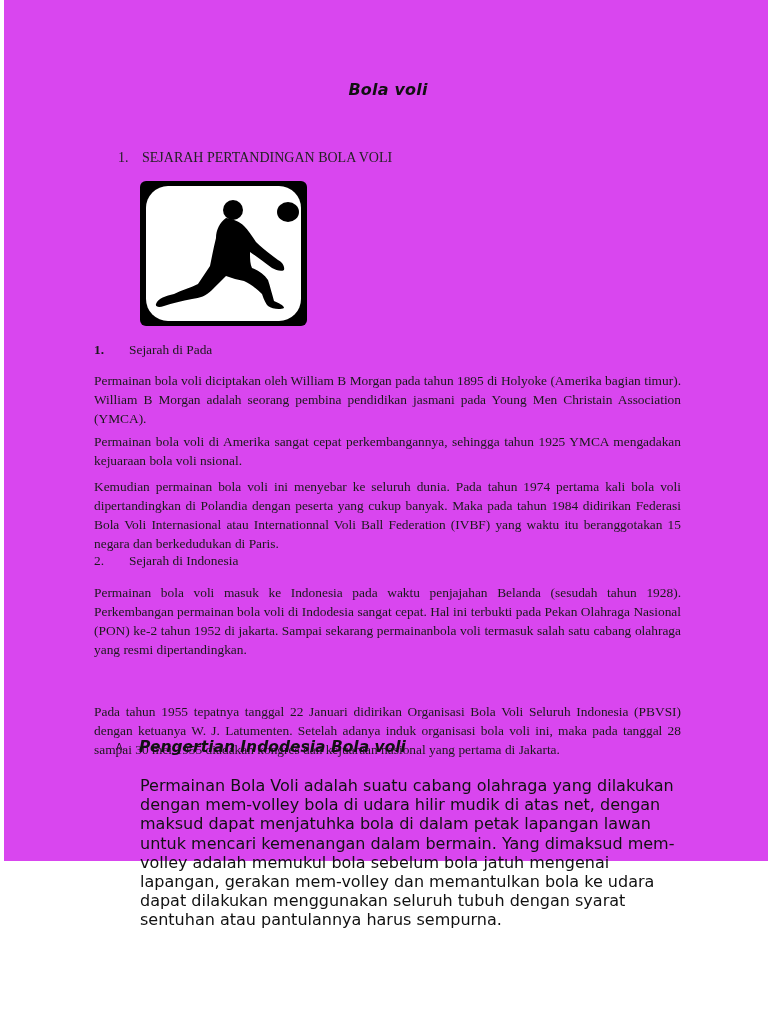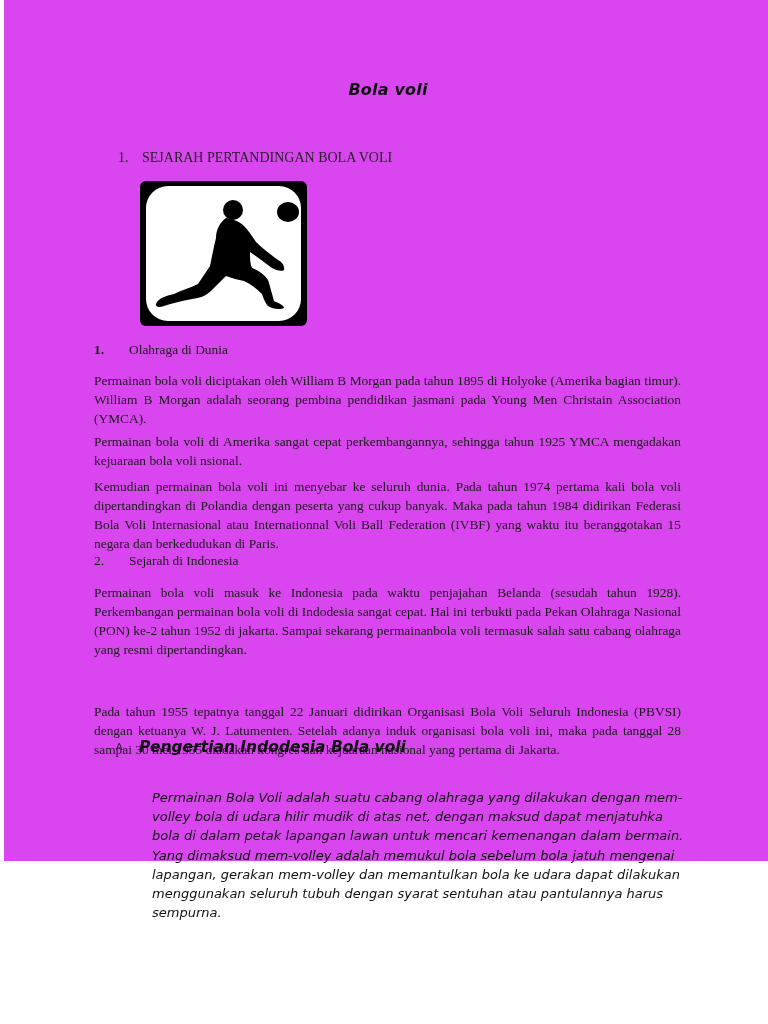--- a/index.html
+++ b/index.html
@@ -109,25 +109,24 @@
       font-weight: bold;
       font-style: italic;
       color: #111;
     }
     .calibri-text {
       position: absolute;
       left: 136px;
       top: 776px;
       width: 540px;
       font-family: "DejaVu Sans", sans-serif;
-      font-size: 13px;
+      font-size: 16px;
       line-height: 19.2px;
       color: #111;
-      margin: 12px;
-      font-style: italic;
+      margin: 0;
     }
   </style>
 </head>
 <body>
 
 <div class="page">
 
   <div class="title">Bola voli</div>
 
   <div class="section-heading">
@@ -165,21 +164,21 @@
           C130,84 135,86 138,84
           C139,80 136,76 132,74
           C124,68 116,62 110,56
           C106,50 102,44 98,40
           C94,36 88,33 80,32 Z"></path>
       </svg>
     </div>
   </div>
 
   <div class="sub-heading" style="top:342px;">
-    <span class="num bold">1.</span><span>Olahraga di Dunia</span>
+    <span class="num bold">1.</span><span>Sejarah di Pada</span>
   </div>
 
   <p class="body-text" style="top:371px;">Permainan bola voli  diciptakan oleh William B Morgan pada tahun 1895 di Holyoke (Amerika bagian timur). William B Morgan adalah seorang pembina pendidikan jasmani pada Young Men Christain Association (YMCA).</p>
   <p class="body-text" style="top:432px;">Permainan bola voli di Amerika sangat cepat perkembangannya, sehingga tahun 1925 YMCA mengadakan kejuaraan bola voli  nsional.</p>
   <p class="body-text" style="top:477px;">Kemudian permainan bola voli  ini menyebar ke seluruh dunia. Pada tahun 1974 pertama kali bola voli  dipertandingkan di Polandia dengan peserta yang cukup banyak. Maka pada tahun 1984 didirikan Federasi Bola Voli  Internasional atau Internationnal Voli  Ball Federation (IVBF) yang waktu itu beranggotakan 15 negara dan berkedudukan di Paris.</p>
 
   <div class="sub-heading" style="top:553px;">
     <span class="num">2.</span><span>Sejarah di Indonesia</span>
   </div>
 

